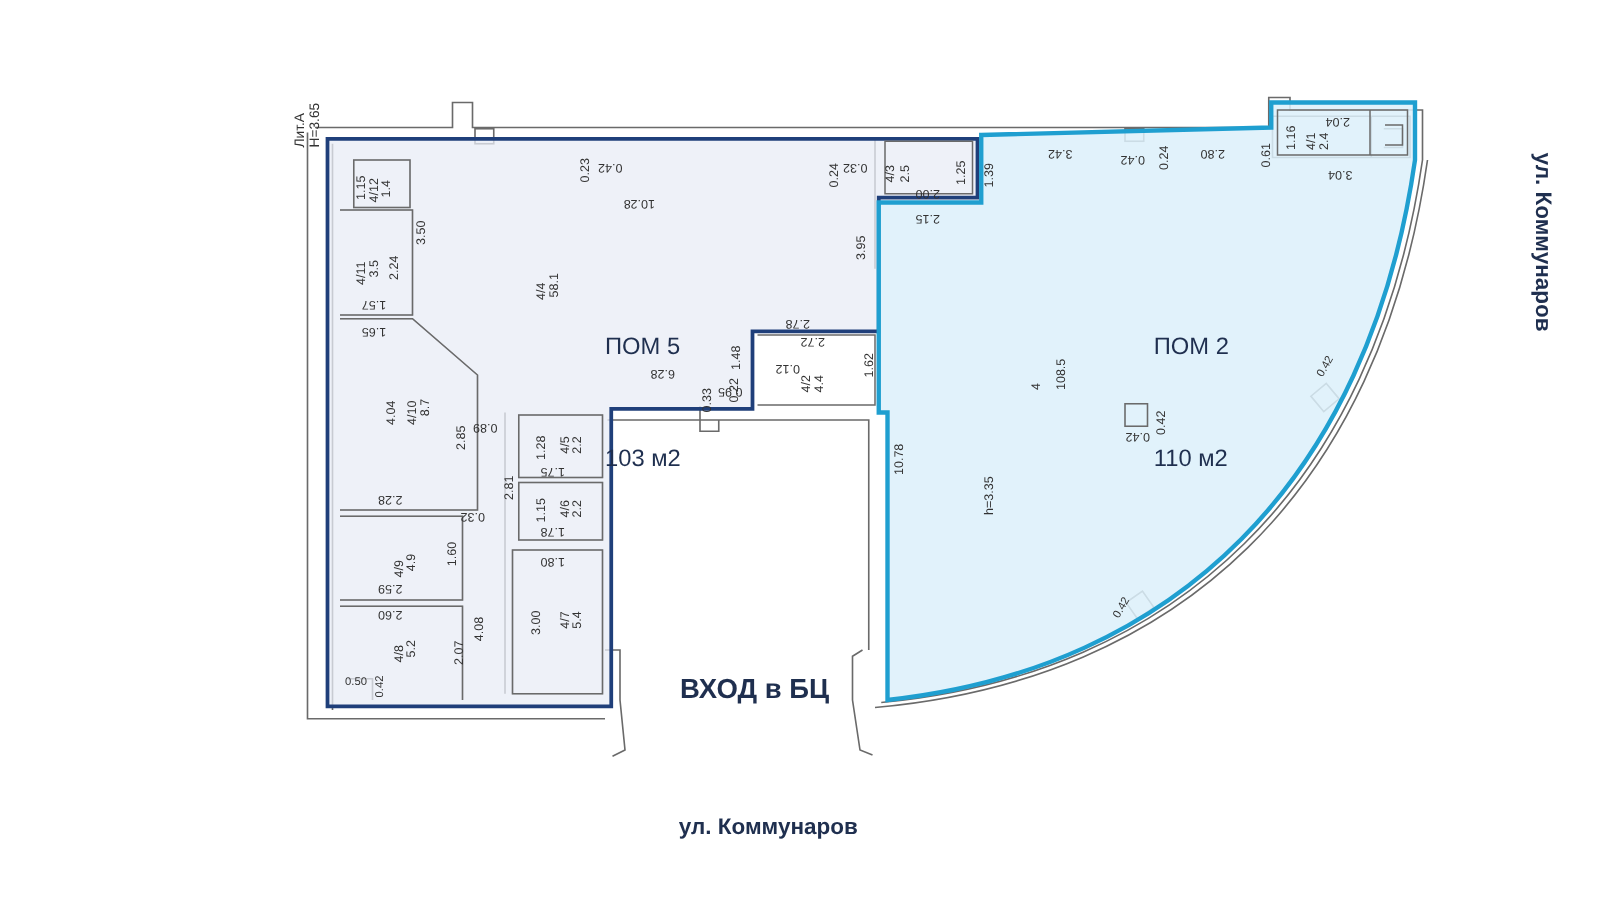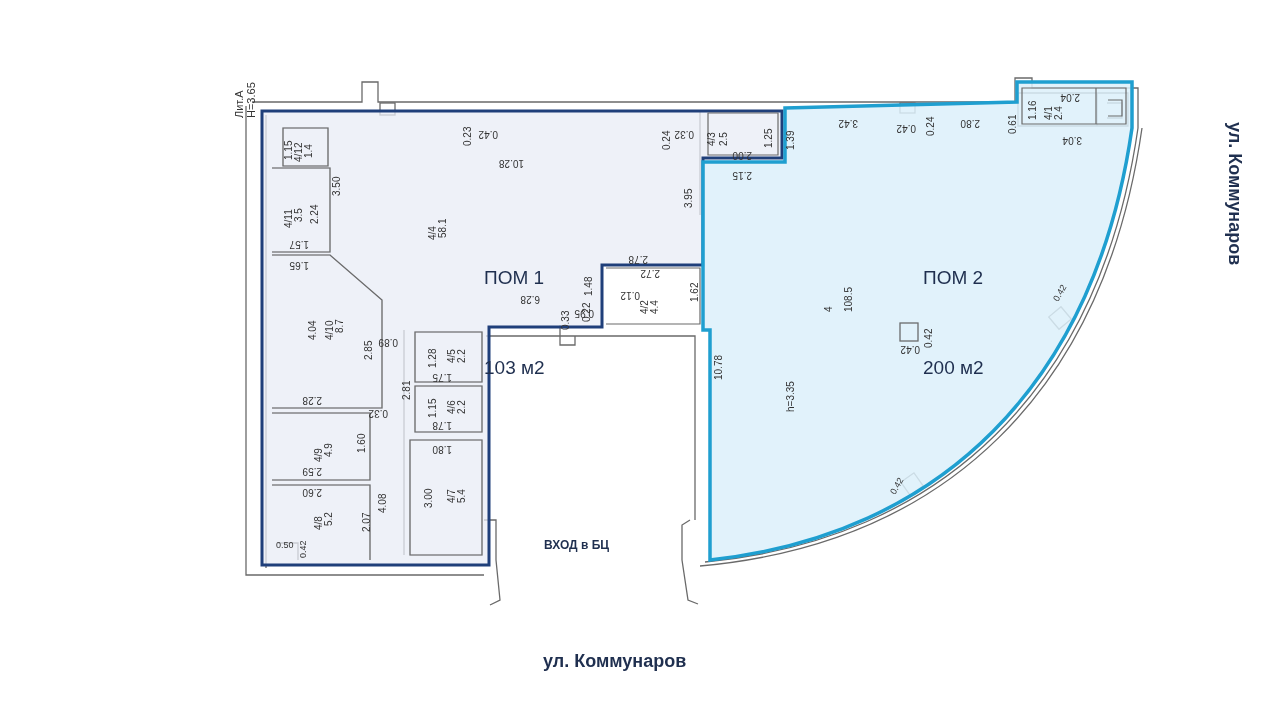--- a/index.html
+++ b/index.html
@@ -1,21 +1,21 @@
 <!DOCTYPE html>
 <html><head>
 <meta charset="utf-8">
 <style>
   html, body { margin:0; padding:0; background:#ffffff; }
   body { width:1280px; height:720px; position:relative; overflow:hidden; font-family:"Liberation Sans", sans-serif; }
   #plan { position:absolute; left:0; top:0; width:1280px; height:720px; }
   .lbl { position:absolute; color:#1f2f4f; font-family:"Liberation Sans", sans-serif; font-weight:normal; }
   .zone-title { font-size:19px; line-height:30px; white-space:pre; }
   .street { font-size:18px; font-weight:bold; }
-  .entrance { font-size:12px; font-weight:bold; }
+  .entrance { font-size:22px; font-weight:bold; }
   .vertical { writing-mode:vertical-rl; }
   .dim { font-family:"Liberation Sans", sans-serif; font-size:10px; fill:#333; }
 </style>
 </head>
 <body>
 
 <svg id="plan" viewBox="0 0 1280 720" xmlns="http://www.w3.org/2000/svg">
 
   <g fill="none" stroke="#6a6a6a" stroke-width="1.3">
     <path d="M252,102 L362,102 L362,82 L378,82 L378,102 L1015,102 L1015,78 L1032,78 L1032,88 L1138,88 L1138,128"></path>
@@ -154,26 +154,26 @@
     <text transform="translate(932,348) rotate(-90)">0.42</text>
     <text x="900" y="352" transform="rotate(180 910 349)">0.42</text>
     <text transform="translate(722,380) rotate(-90)">10.78</text>
     <text transform="translate(794,412) rotate(-90)">h=3.35</text>
     <text transform="translate(1058,302) rotate(-60)" font-size="9">0.42</text>
     <text transform="translate(895,495) rotate(-60)" font-size="9">0.42</text>
   </g>
 </svg>
 
 <div class="lbl zone-title" style="left:484px; top:203px;">
-  <div>ПОМ 1</div>
+  <div>ПОМ 5</div>
   <div>103 м2</div>
 </div>
 
 <div class="lbl zone-title" style="left:923px; top:203px;">
   <div>ПОМ 2</div>
-  <div>200 м2</div>
+  <div>110 м2</div>
 </div>
 
 <div class="lbl entrance" style="left:544px; top:538px;">ВХОД в БЦ</div>
 
 <div class="lbl street" style="left:543px; top:651px;">ул. Коммунаров</div>
 
 <div class="lbl street vertical" style="left:1224px; top:122px;">ул. Коммунаров</div>
 
 </body></html>

